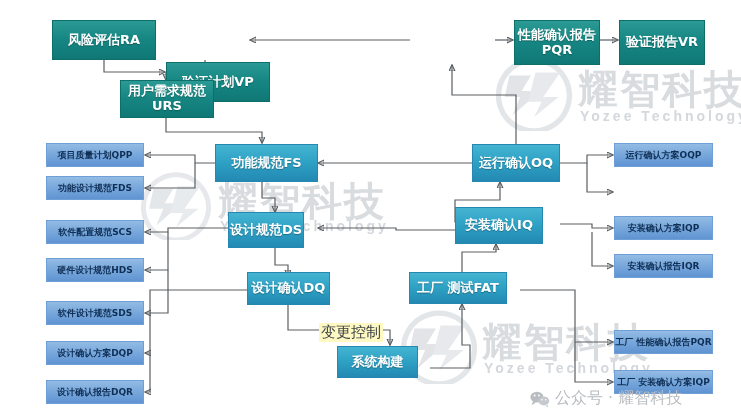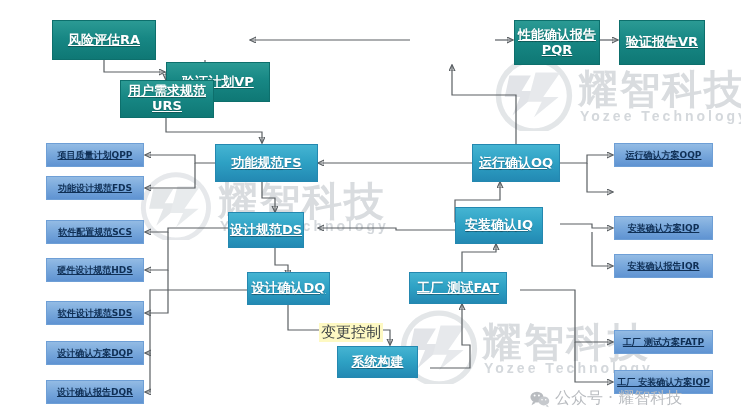--- a/index.html
+++ b/index.html
@@ -35,21 +35,20 @@
   #links{position:absolute;left:0;top:0;width:741px;height:420px;z-index:3;}
   #links path,#links line{fill:none;stroke:#5a5f63;stroke-width:1.2;}
 
   
   .node{
     position:absolute;z-index:4;box-sizing:border-box;
     display:flex;align-items:center;justify-content:center;text-align:center;
     color:#ffffff;line-height:1.12;
     border:1px solid rgba(255,255,255,.25);
     font-family:"DejaVu Sans","Liberation Sans",sans-serif;
-    text-decoration:underline;
   }
   .teal{
     background:linear-gradient(180deg,#2b9a94 0%,#178784 45%,#0f7875 100%);
     font-size:13px;font-weight:bold;
     text-shadow:0 1px 1px rgba(0,0,0,.25);
     border-color:#0d6f6c;
   }
   .cyan{
     background:linear-gradient(180deg,#45b4d2 0%,#2ea1c4 48%,#2389b3 100%);
     font-size:13px;font-weight:bold;
@@ -243,21 +242,21 @@
 
   <div class="node lblue" style="left:614px;top:216px;width:99px;height:24px;">
     <span>安装确认方案IQP</span>
   </div>
 
   <div class="node lblue" style="left:614px;top:254px;width:99px;height:24px;">
     <span>安装确认报告IQR</span>
   </div>
 
   <div class="node lblue" style="left:614px;top:330px;width:99px;height:24px;">
-    <span>工厂 测试方案FATP</span>
+    <span>工厂 性能确认报告PQR</span>
   </div>
 
   <div class="node lblue" style="left:614px;top:370px;width:99px;height:24px;">
     <span>工厂 安装确认方案IQP</span>
   </div>
 
   <div class="edge-label" style="left:319px;top:323px;">变更控制</div>
 
   <div class="footer" style="left:530px;top:388px;">
     <svg width="20" height="18" viewBox="0 0 26 22">

